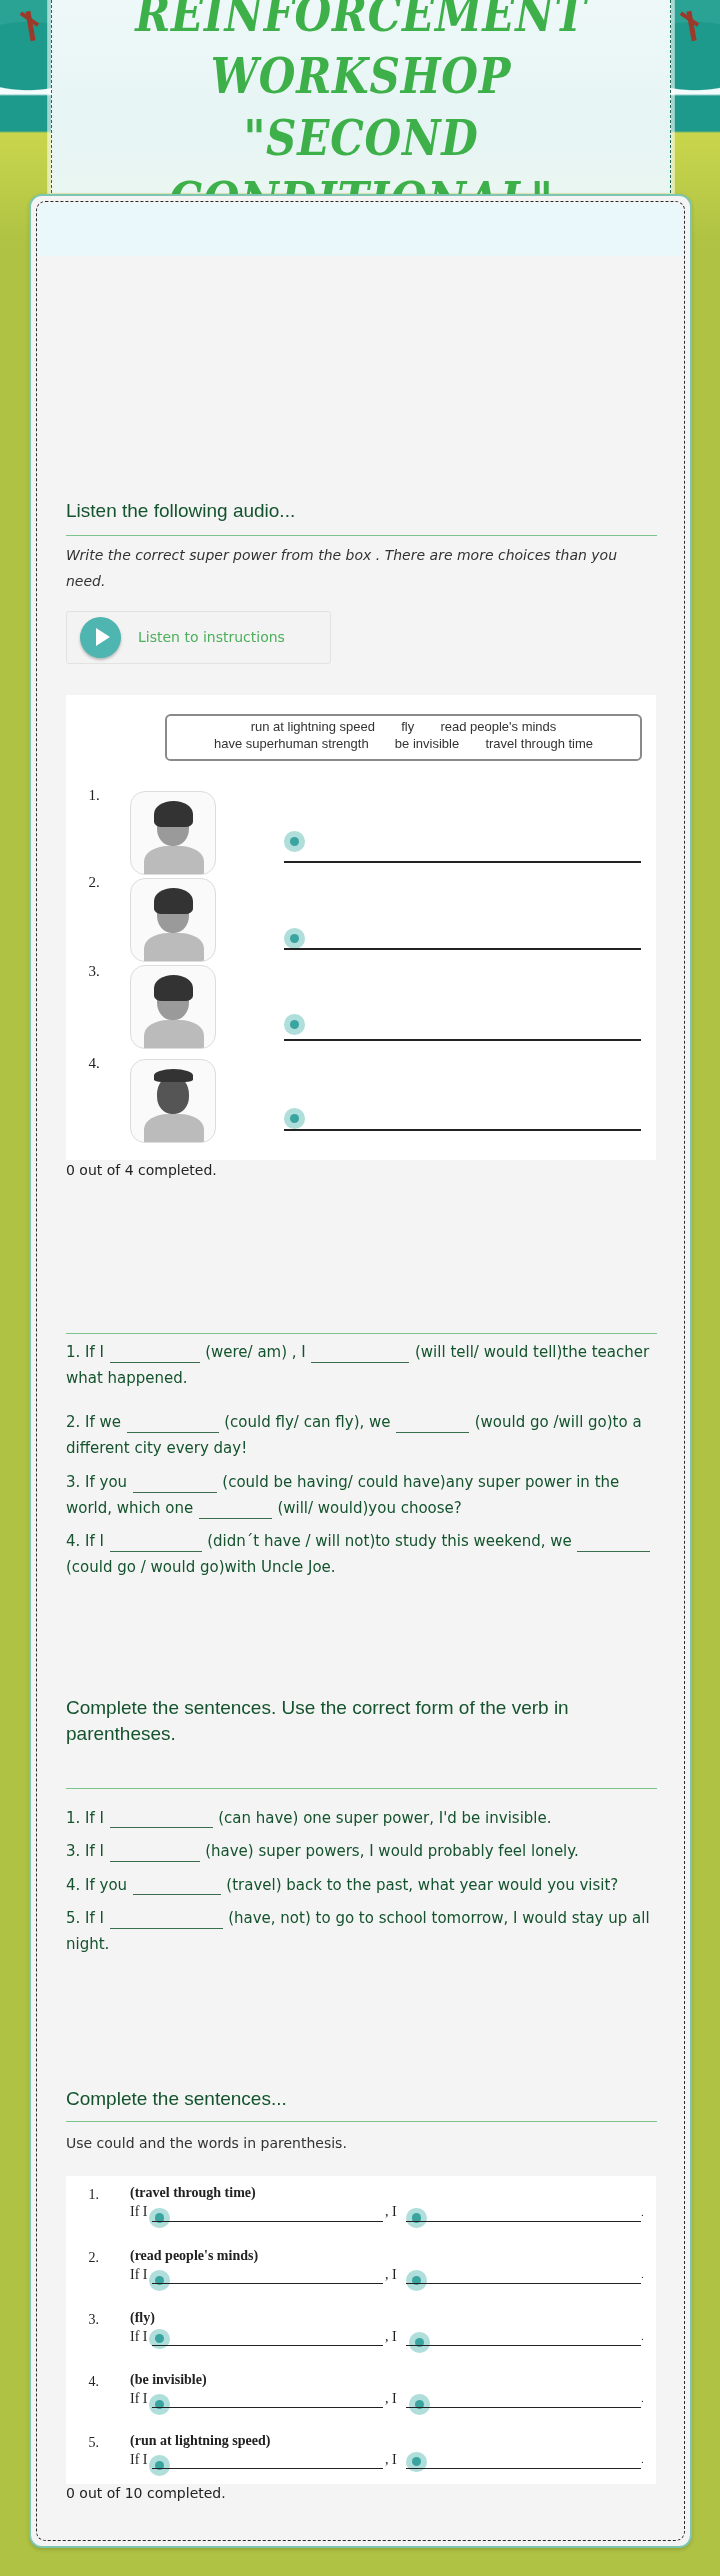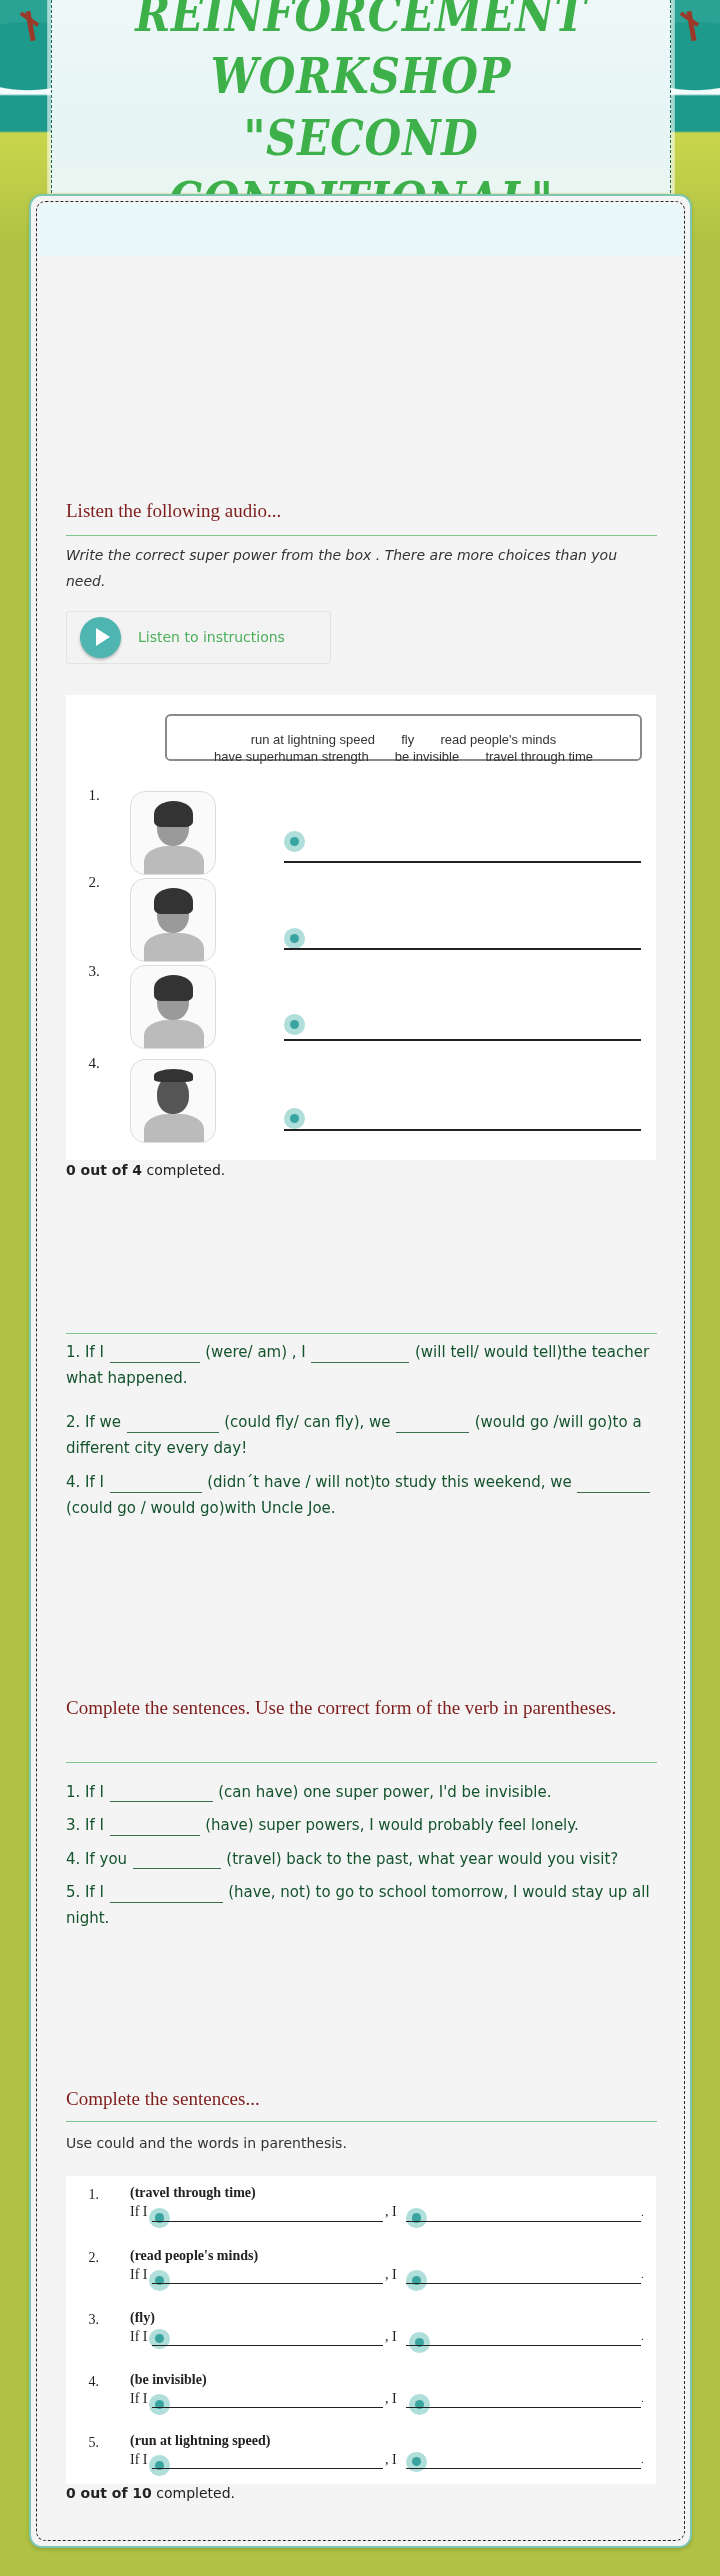--- a/index.html
+++ b/index.html
@@ -58,22 +58,22 @@
     border-radius: 9.4px;
   }
   .card-top-band {
     position: absolute; left: 6.6px; top: 6.6px; right: 6.6px; height: 53px;
     background: #eaf8fb;
     border-radius: 7.5px 7.5px 0 0;
   }
 
   .section { position: absolute; left: 66px; width: 591px; }
   .sec-title {
-    font-family: Liberation Serif, serif;
-    color: #7f1d1d;
+    font-family: Liberation Sans, sans-serif;
+    color: #14532d;
     font-size: 19px; line-height: 26px;
     font-weight: normal;
     transform-origin: left top;
   }
   .sec-rule { height: 0.9px; background: #7dc58a; width: 591px; }
   .para { color: #333; font-size: 14px; line-height: 26px; }
 
   .listen-btn {
     display: flex; align-items: center;
     width: 265px; height: 53px;
@@ -97,21 +97,21 @@
   .ws1 {
     position: absolute; left: 66px; top: 695px; width: 590px; height: 465px;
     background: #ffffff;
   }
   .word-box {
     position: absolute; left: 99px; top: 19px; width: 477px; height: 47px;
     border: 2.8px solid #8a8a8a; border-radius: 5.6px;
     font-family: "Liberation Sans", sans-serif;
     color: #333; font-size: 13px; line-height: 17px;
     text-align: center;
-    padding-top: 15px;
+    padding-top: 2px;
   }
   .word-row span { margin: 0 11.3px; }
   .ws-num {
     position: absolute; left: 22.5px;
     font-family: "Liberation Serif", serif; font-size: 15px; color: #222;
   }
   .face {
     position: absolute; left: 64px; width: 86px; height: 84px;
     border: 1.9px solid #dcdcdc; border-radius: 15px;
     background: #fafafa; overflow: hidden;
@@ -133,21 +133,21 @@
   }
   .dot {
     position: absolute; width: 20.7px; height: 20.7px; border-radius: 50%;
     background: rgba(78,181,176,0.45);
   }
   .dot::after {
     content: ""; position: absolute; left: 5.6px; top: 5.6px; width: 9.4px; height: 9.4px;
     border-radius: 50%; background: #3aa5a0;
   }
   .completed { font-size: 14px; color: #222; }
-  .completed b { font-weight: bold; }
+  .completed b { font-weight: normal; }
 
   .sentence { font-size: 15px; color: #14532d; line-height: 26px; }
   .gap {
     display: inline-block; height: 17px; vertical-align: -5.6px;
     border-bottom: 0.9px solid #3a6d4c; margin: 0 5.6px;
   }
 
   
   .ws2 {
     position: absolute; left: 66px; top: 2176px; width: 590px; height: 308px;
@@ -258,20 +258,23 @@
 <div class="section" style="top:1320px;">
   <div class="sec-rule" style="margin-top:13px;"></div>
   <div style="margin-top:5.6px;">
     <div class="sentence">
       <span>1. If I</span><span class="gap" style="width:90px;"></span><span>(were/ am) , I</span><span class="gap" style="width:98px;"></span><span>(will tell/ would tell)the teacher what happened.</span>
     </div>
     <div class="sentence" style="margin-top:18px;">
       <span>2. If we</span><span class="gap" style="width:92px;"></span><span>(could fly/ can fly), we</span><span class="gap" style="width:73px;"></span><span>(would go /will go)to a different city every day!</span>
     </div>
     <div class="sentence" style="margin-top:7.5px;">
+      <span>3. If you</span><span class="gap" style="width:84px;"></span><span>(could be having/ could have)any super power in the world, which one</span><span class="gap" style="width:73px;"></span><span>(will/ would)you choose?</span>
+    </div>
+    <div class="sentence" style="margin-top:7.5px;">
       <span>4. If I</span><span class="gap" style="width:92px;"></span><span>(didn´t have / will not)to study this weekend, we</span><span class="gap" style="width:73px;"></span><span>(could go / would go)with Uncle Joe.</span>
     </div>
   </div>
 </div>
 
 <div class="section" style="top:1695px;">
   <div class="sec-title">Complete the sentences. Use the correct form of the verb in parentheses.</div>
   <div class="sec-rule" style="margin-top:41px;"></div>
   <div style="margin-top:16px;">
     <div class="sentence">

